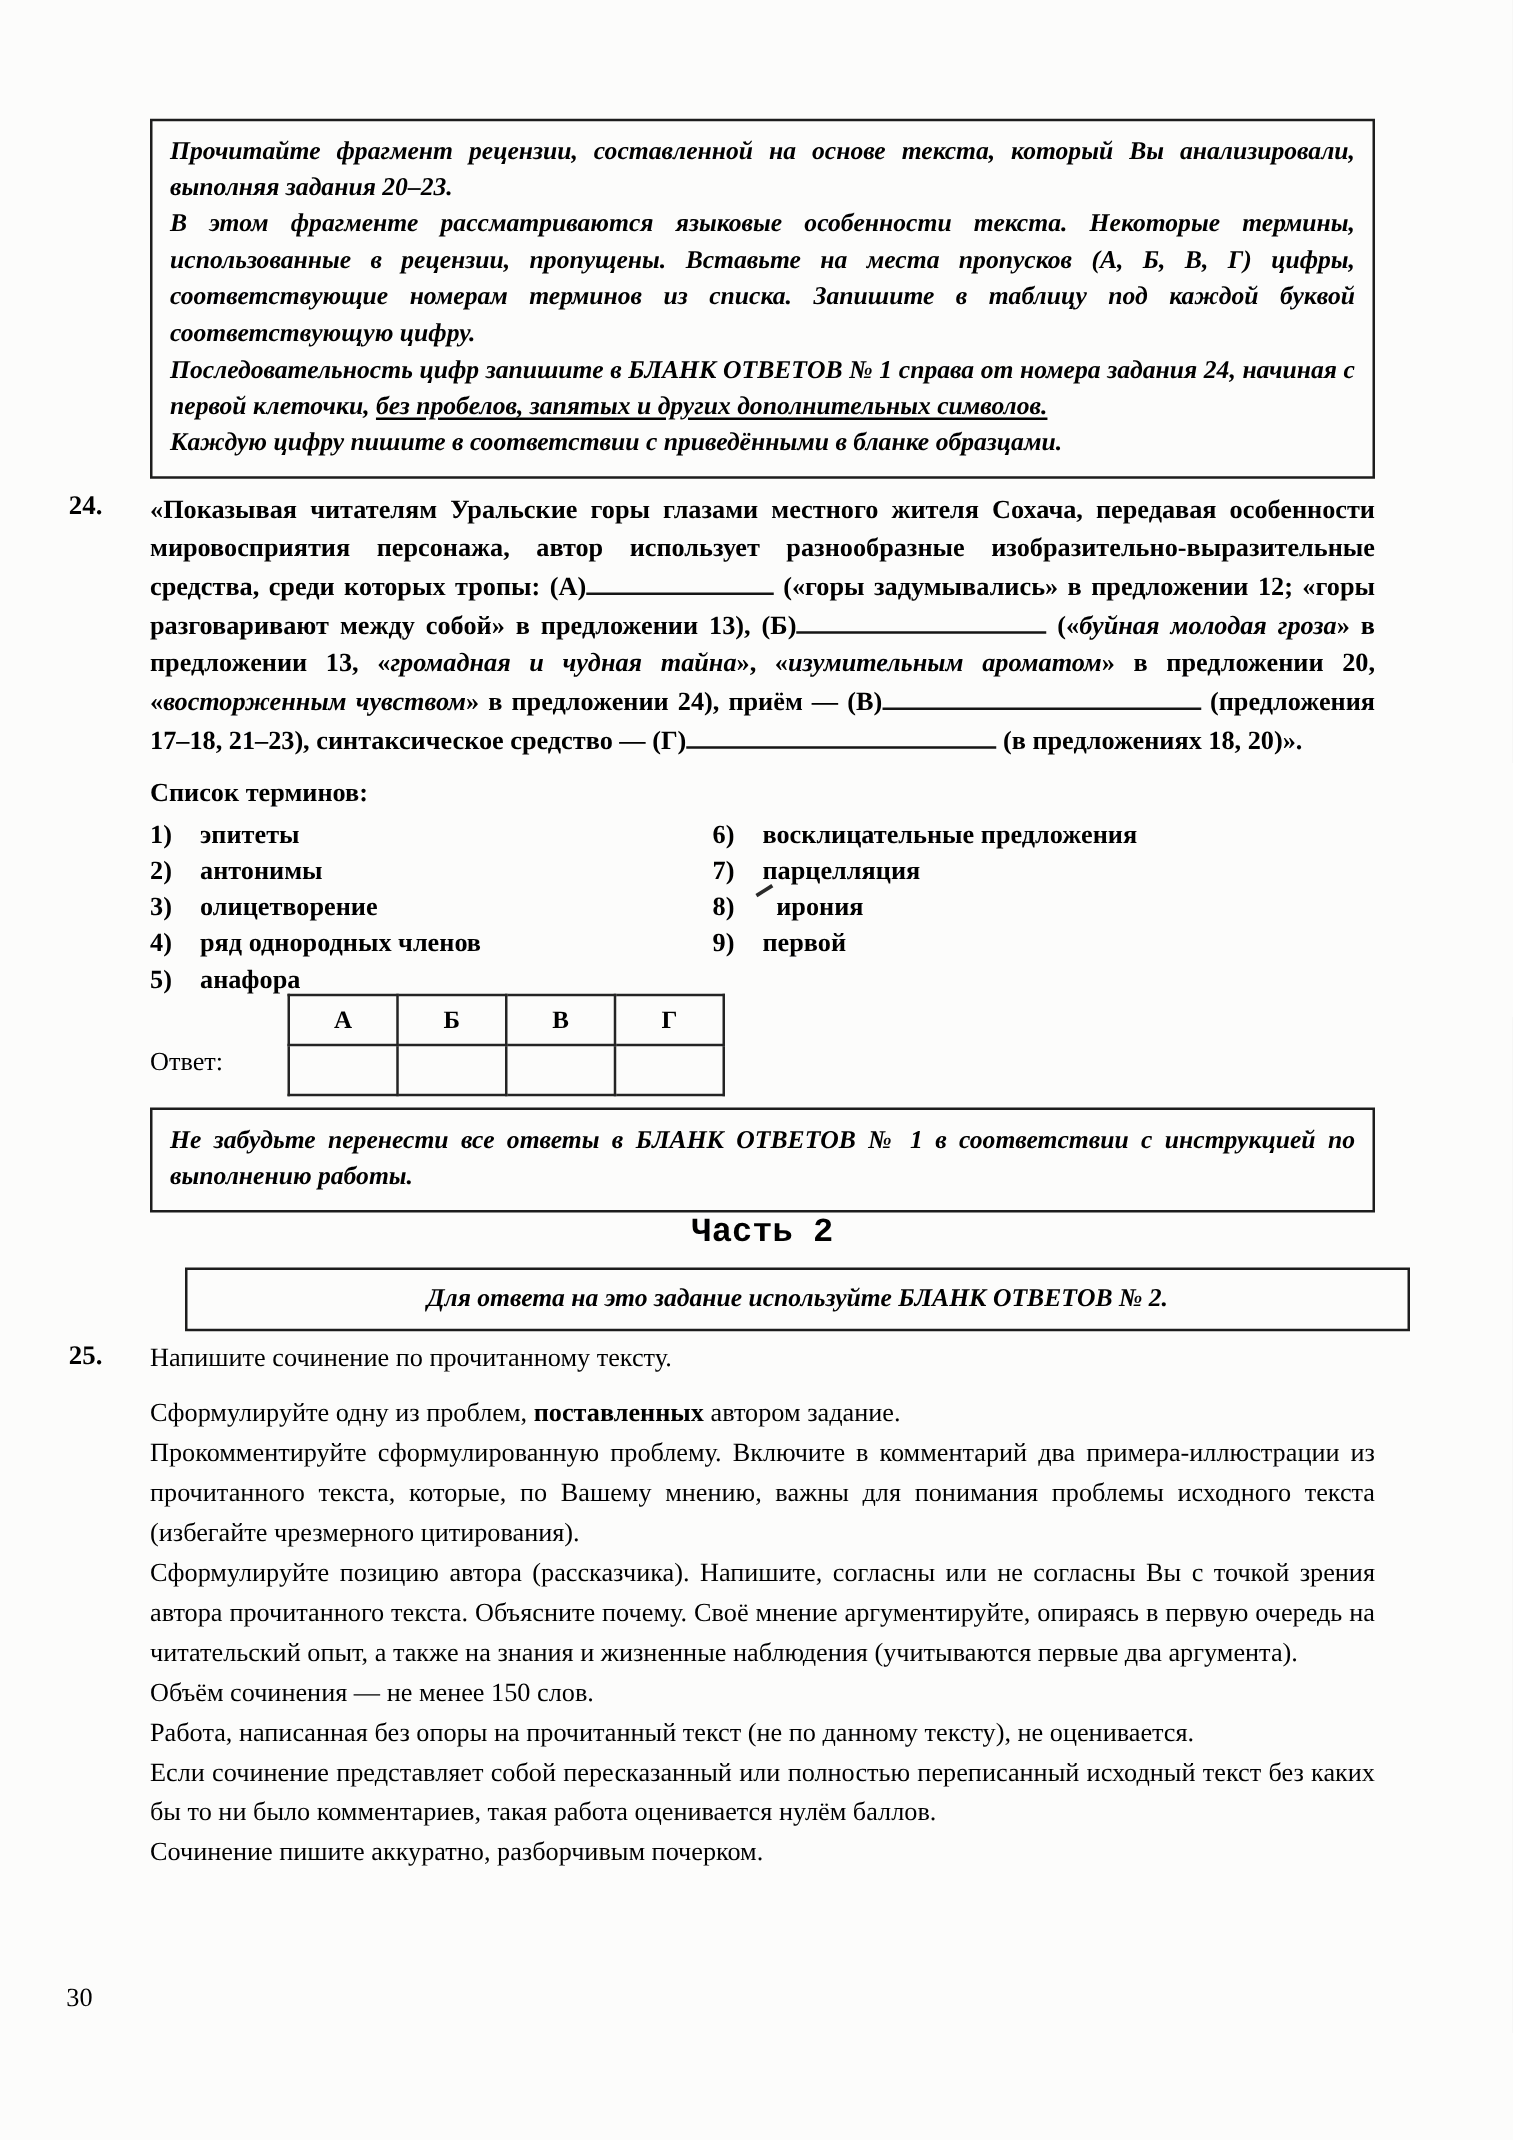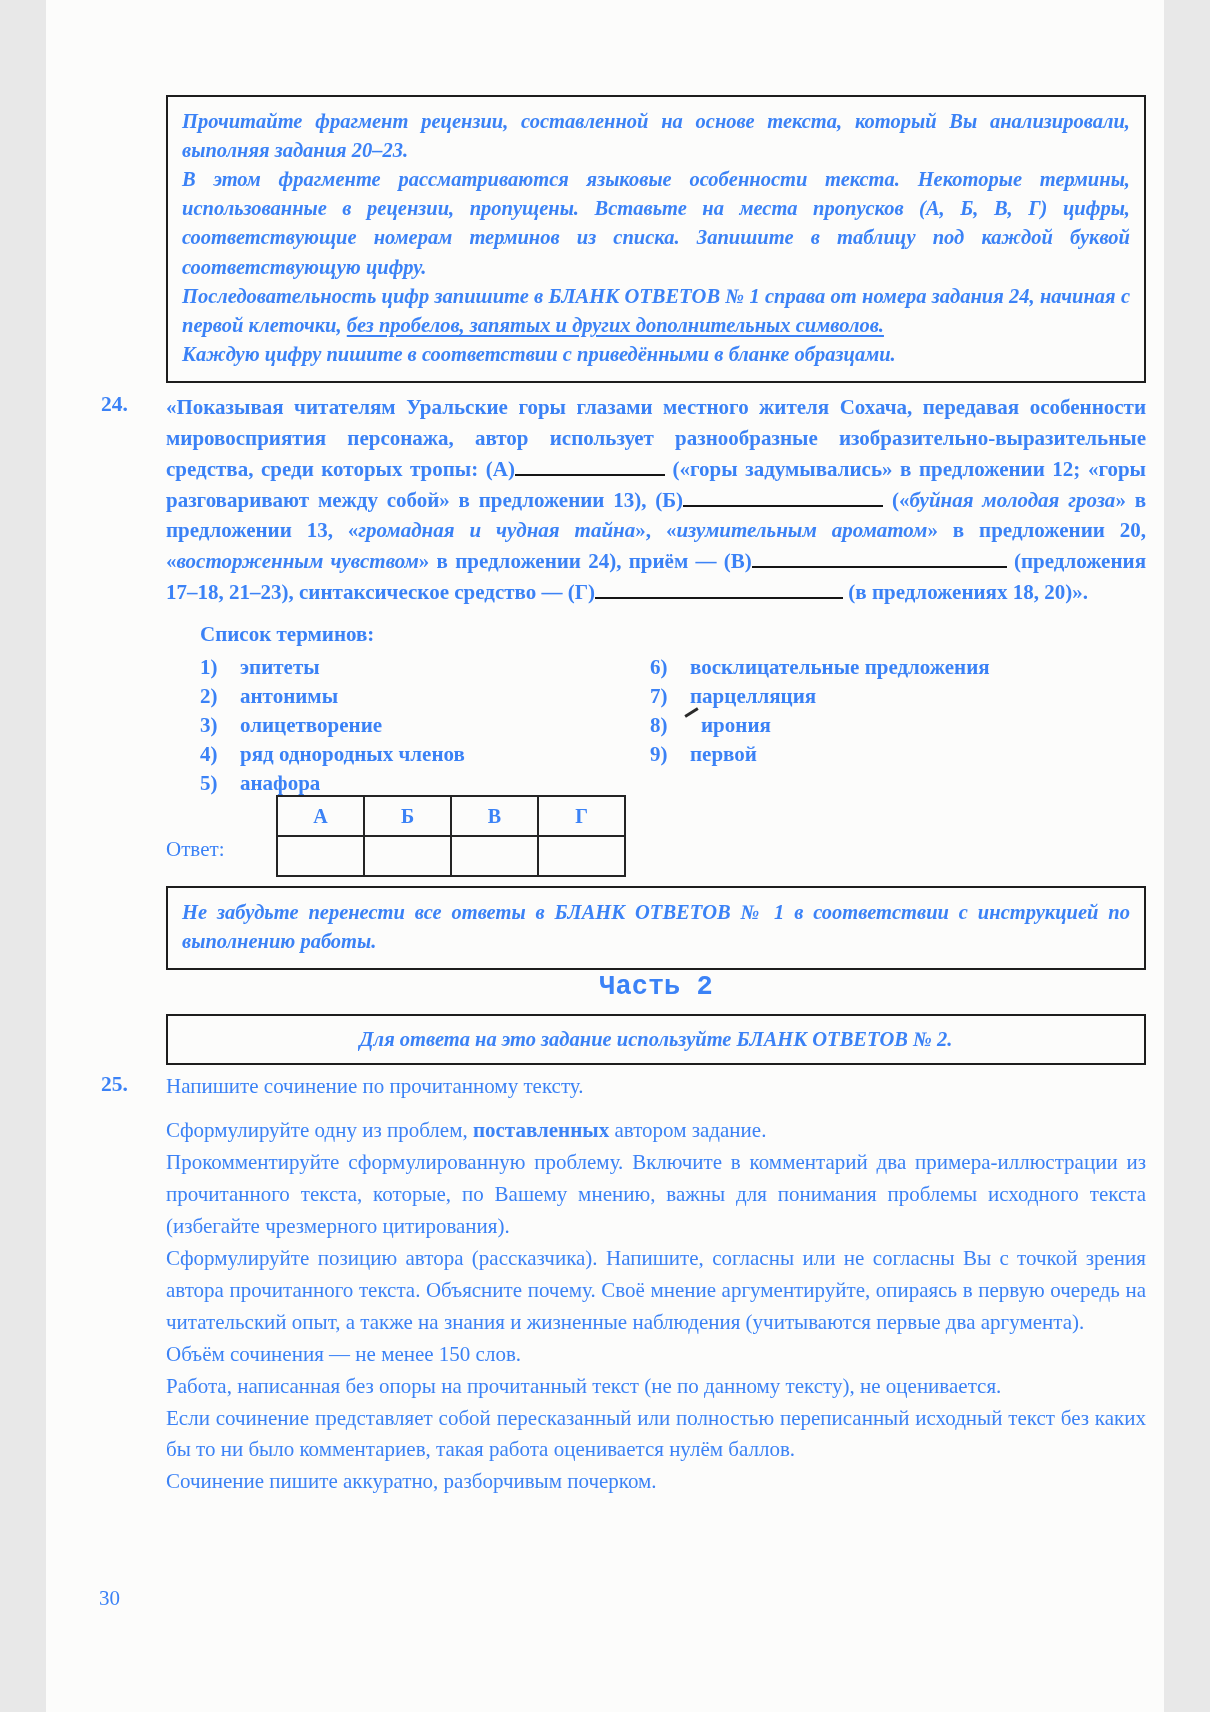--- a/index.html
+++ b/index.html
@@ -1,39 +1,39 @@
 <!DOCTYPE html>
 <html lang="ru"><head>
 <meta charset="utf-8">
 <style>
   html,body{margin:0;padding:0;}
   body{background:#e8e8e8;}
   .page{
     position:relative;
-    width:1118px;height:1712px;
+    width:1210px;height:1712px;
     margin:0 auto;
     background:#fcfcfb;
-    color:#3b82f6;
+    color:#000000;
     font-family:"Liberation Serif", serif;
     overflow:hidden;
   }
   
   .rulebox{
     position:absolute;left:120px;width:980px;
     border:2px solid #1d1d1d;
     box-sizing:border-box;
     padding:10px 14px 12px 14px;
     font-size:20.5px;line-height:1.42;
     font-weight:bold;font-style:italic;
     text-align:justify;
   }
   .rulebox p{margin:0;}
   #instruction-box{top:95px;}
   #reminder-box{top:886px;}
-  #part2-box{top:1014px;text-align:center;padding:9px 14px;}
+  #part2-box{top:1014px;text-align:center;padding:9px 14px;margin-left:28px;}
   
   .task{position:absolute;left:55px;width:1045px;}
   .task-number{
     position:absolute;left:0;top:0;width:60px;
     font-weight:bold;font-size:21.5px;
   }
   .task-body{margin-left:65px;width:980px;box-sizing:border-box;}
   #task24{top:392px;}
   #task24 .task-text{
     font-size:21px;font-weight:bold;line-height:1.47;
@@ -46,21 +46,21 @@
   
   .seg-i{font-style:italic;}
   .seg-b{font-weight:bold;}
   .seg-u{text-decoration:underline;text-underline-offset:3px;}
   .blank{display:inline-block;border-bottom:2px solid #151515;height:0.95em;vertical-align:baseline;}
   .seg-blankA{width:150px;}
   .seg-blankB{width:200px;}
   .seg-blankC{width:255px;}
   .seg-blankD{width:248px;}
   
-  #terms{position:absolute;left:120px;top:622px;width:980px;font-size:21px;font-weight:bold;margin-left:34px;}
+  #terms{position:absolute;left:120px;top:622px;width:980px;font-size:21px;font-weight:bold;}
   #terms .terms-title{margin:0 0 6px 0;}
   .terms-cols{display:flex;}
   .terms-col{display:flex;flex-direction:column;}
   .terms-col.left{width:450px;}
   .term-item{display:flex;line-height:1.38;}
   .term-num{width:40px;flex:0 0 40px;}
   .pen-mark{
     display:inline-block;width:15px;height:3px;background:#2a2a2a;
     transform:rotate(-32deg);margin:0 2px 4px -6px;vertical-align:middle;
   }

